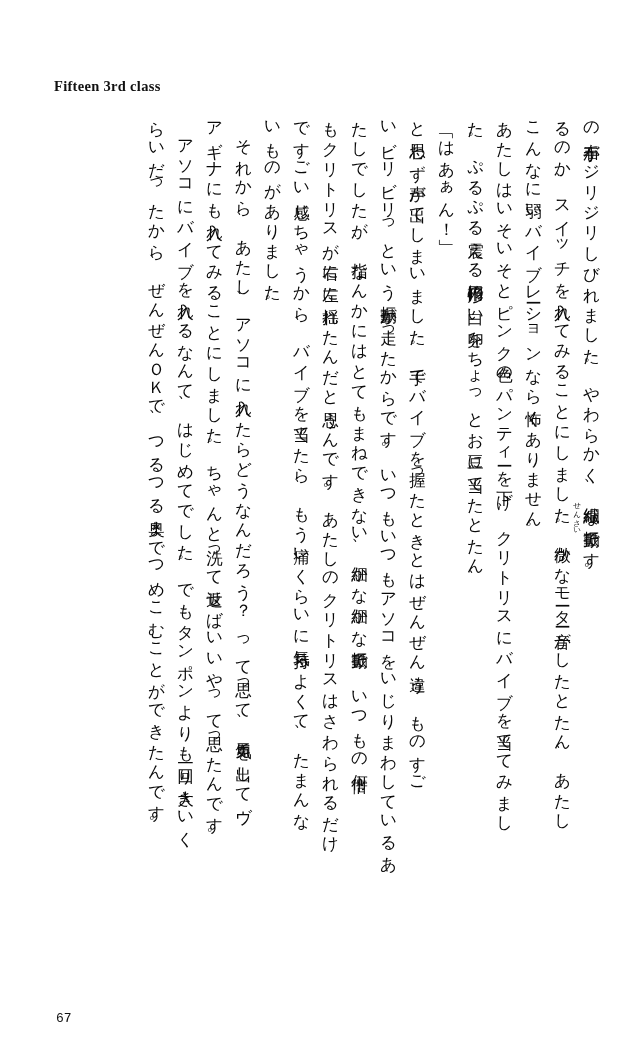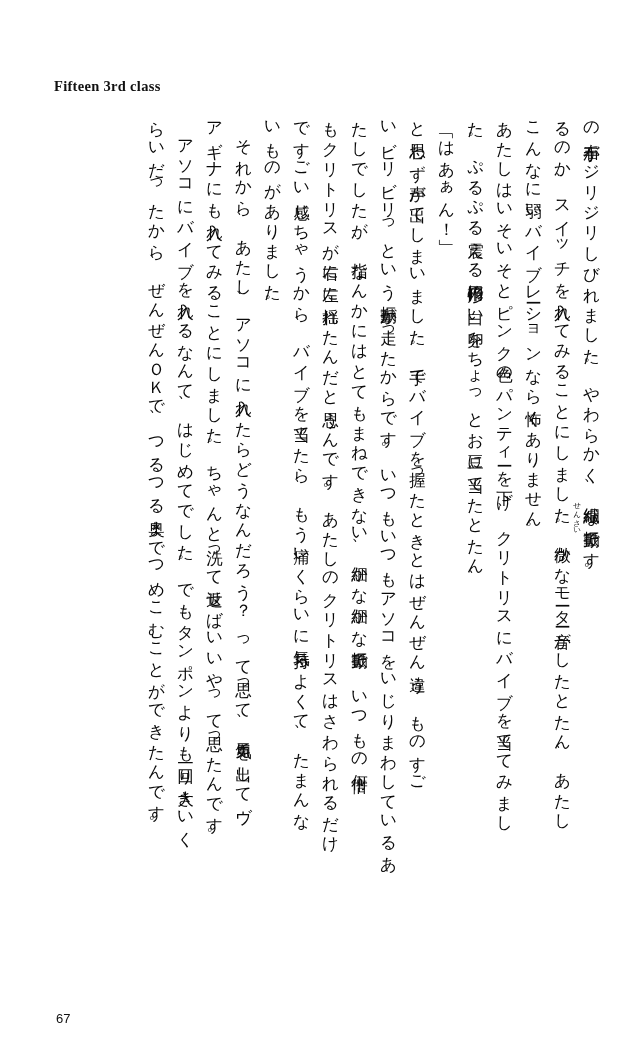--- a/index.html
+++ b/index.html
@@ -28,21 +28,21 @@
     letter-spacing: 0.3px;
     color: #111111;
     white-space: nowrap;
   }
 
   
   .folio {
     position: absolute;
     left: 56px;
     bottom: 24px;
-    font-family: Liberation Sans, sans-serif;
+    font-family: Liberation Mono, monospace;
     font-size: 13px;
     color: #111111;
   }
 
   
   .body-block {
     position: absolute;
     top: 110px;
     right: 44px;
     height: 880px;

